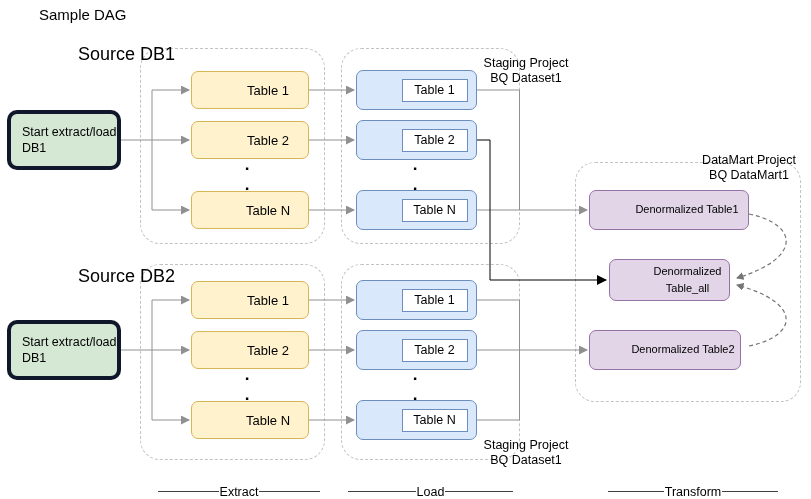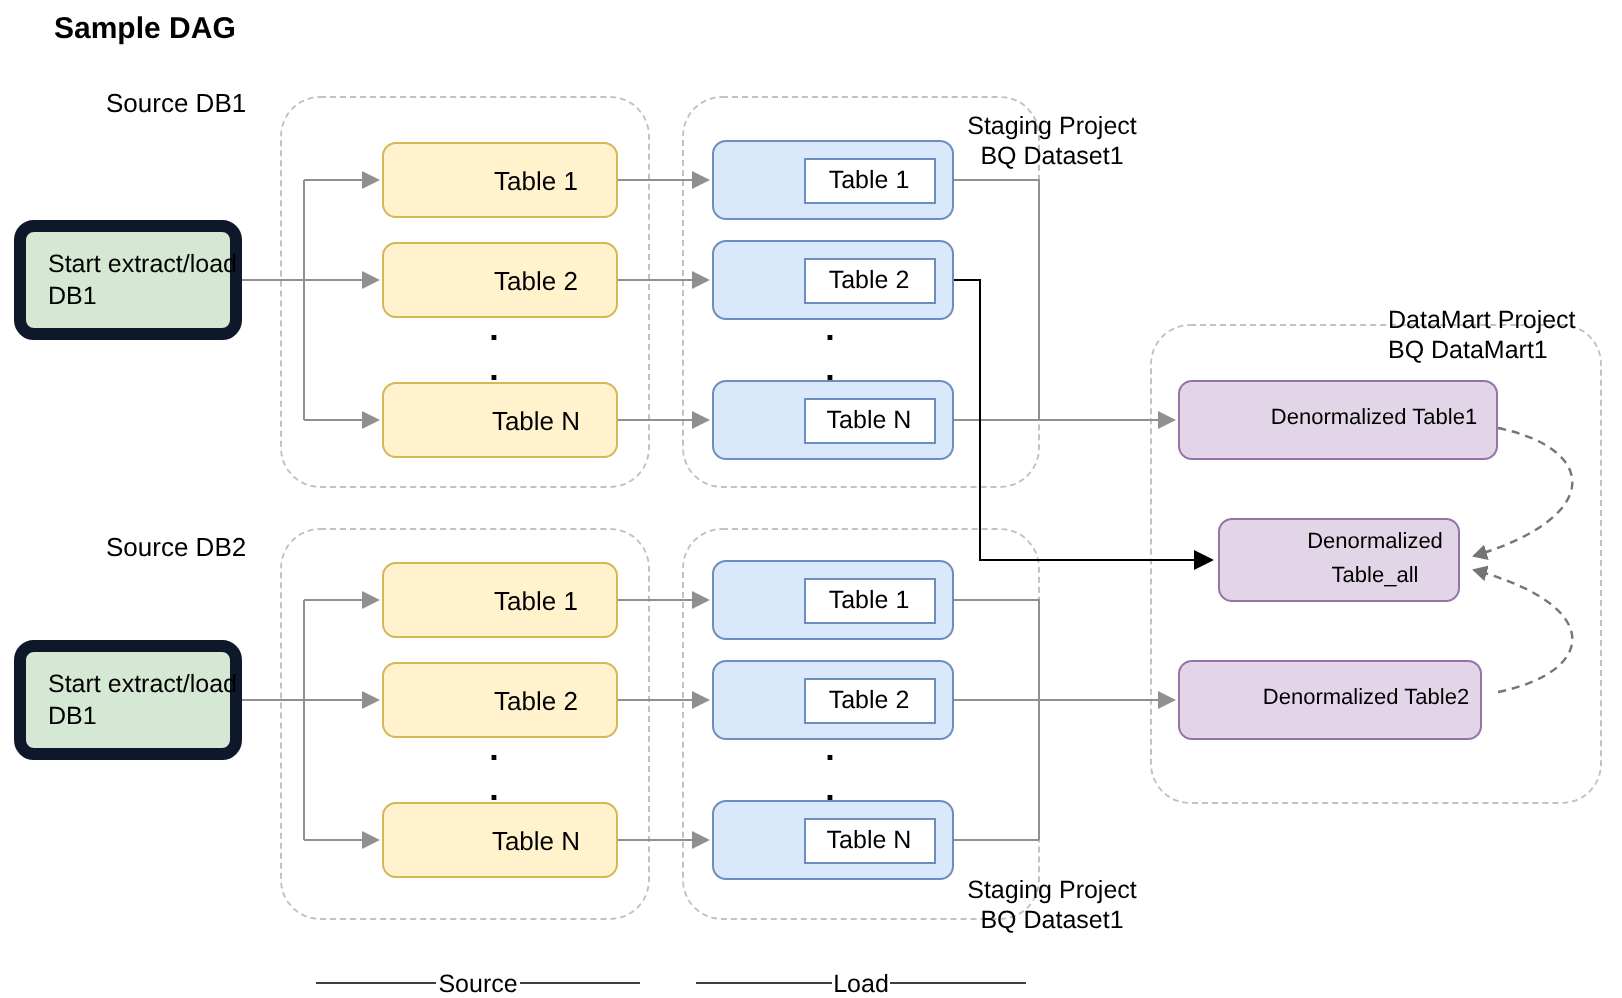--- a/index.html
+++ b/index.html
@@ -1,41 +1,41 @@
 <!DOCTYPE html>
 <html><head>
 <meta charset="utf-8">
 <style>
   html,body{margin:0;padding:0;}
   body{width:811px;height:499px;position:relative;background:#ffffff;
        font-family:"Liberation Sans",sans-serif;color:#000;overflow:hidden;}
   .abs{position:absolute;box-sizing:border-box;}
   #wires{position:absolute;left:0;top:0;width:811px;height:499px;z-index:1;}
   .layer{position:absolute;left:0;top:0;width:811px;height:499px;z-index:2;}
-  .title{font-size:15px;font-weight:bold;}
-  .srclabel{font-size:13px;}
+  .title{font-size:15px;font-weight:normal;margin-left:12px;}
+  .srclabel{font-size:18px;margin-left:25px;}
   .cluster{border:1px dashed #c2c2c2;border-radius:20px;background:transparent;z-index:0;}
   .node{display:flex;align-items:center;justify-content:center;text-align:center;
         font-size:13px;padding-left:36px;}
-  .start{width:114px;height:60px;background:#d5e8d4;border:6px solid #0f172a;
+  .start{width:114px;height:60px;background:#d5e8d4;border:4px solid #0f172a;
          border-radius:10px;display:flex;flex-direction:column;justify-content:center;
          align-items:flex-start;padding-left:11px;font-size:12.5px;line-height:1.32;
          white-space:nowrap;}
   .ytable{width:118px;height:38px;background:#fff2cc;border:1px solid #d6b656;
           border-radius:7px;}
   .btable{width:121px;height:40px;background:#dae8fc;border:1px solid #6c8ebf;
           border-radius:7px;}
   .binner{width:64px;height:21px;background:#ffffff;border:1px solid #6c8ebf;
           display:flex;align-items:center;justify-content:center;font-size:12.5px;}
   .pnode{background:#e1d5e7;border:1px solid #9673a6;border-radius:7px;font-size:11px;
          line-height:1.55;}
   .dot{position:absolute;font-weight:bold;font-size:17px;line-height:0;width:8px;
        text-align:center;}
   .blocklabel{font-size:12.5px;line-height:1.18;text-align:center;}
-  .blocklabel.right{text-align:left;}
+  .blocklabel.right{text-align:center;}
   .stage{display:flex;align-items:center;top:484px;height:15px;}
   .stage .rule{flex:1;height:1px;background:#3f3f3f;}
   .stage .stxt{font-size:12.5px;padding:0 1px;white-space:nowrap;}
 </style>
 </head>
 <body>
 
 <div class="abs cluster" style="left:140px;top:48px;width:185px;height:196px;"></div>
 <div class="abs cluster" style="left:341px;top:48px;width:179px;height:196px;"></div>
 <div class="abs cluster" style="left:140px;top:264px;width:185px;height:196px;"></div>
@@ -156,21 +156,26 @@
   <div class="abs blocklabel right" style="left:694px;top:153px;width:110px;">
     <div>DataMart Project</div>
     <div>BQ DataMart1</div>
   </div>
   <div class="abs node pnode" style="left:589px;top:190px;width:160px;height:40px;">Denormalized Table1</div>
   <div class="abs node pnode" style="left:609px;top:259px;width:121px;height:42px;">Denormalized Table_all</div>
   <div class="abs node pnode" style="left:589px;top:330px;width:152px;height:40px;">Denormalized Table2</div>
 
   <div class="abs stage" style="left:158px;width:162px;">
     <div class="rule"></div>
-    <div class="stxt">Source</div>
+    <div class="stxt">Extract</div>
     <div class="rule"></div>
   </div>
   <div class="abs stage" style="left:348px;width:165px;">
     <div class="rule"></div>
     <div class="stxt">Load</div>
     <div class="rule"></div>
   </div>
+  <div class="abs stage" style="left:608px;width:170px;">
+    <div class="rule"></div>
+    <div class="stxt">Transform</div>
+    <div class="rule"></div>
+  </div>
 </div>
 
 </body></html>

